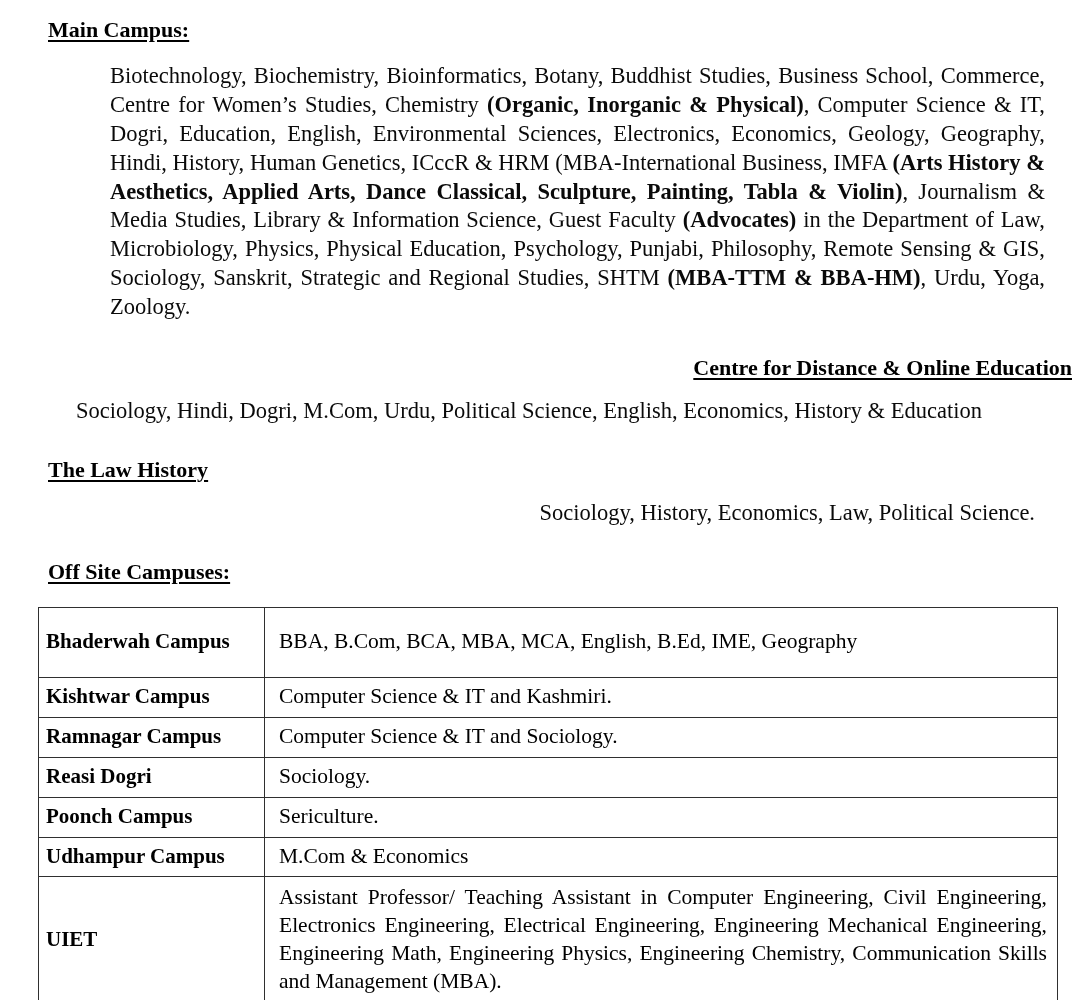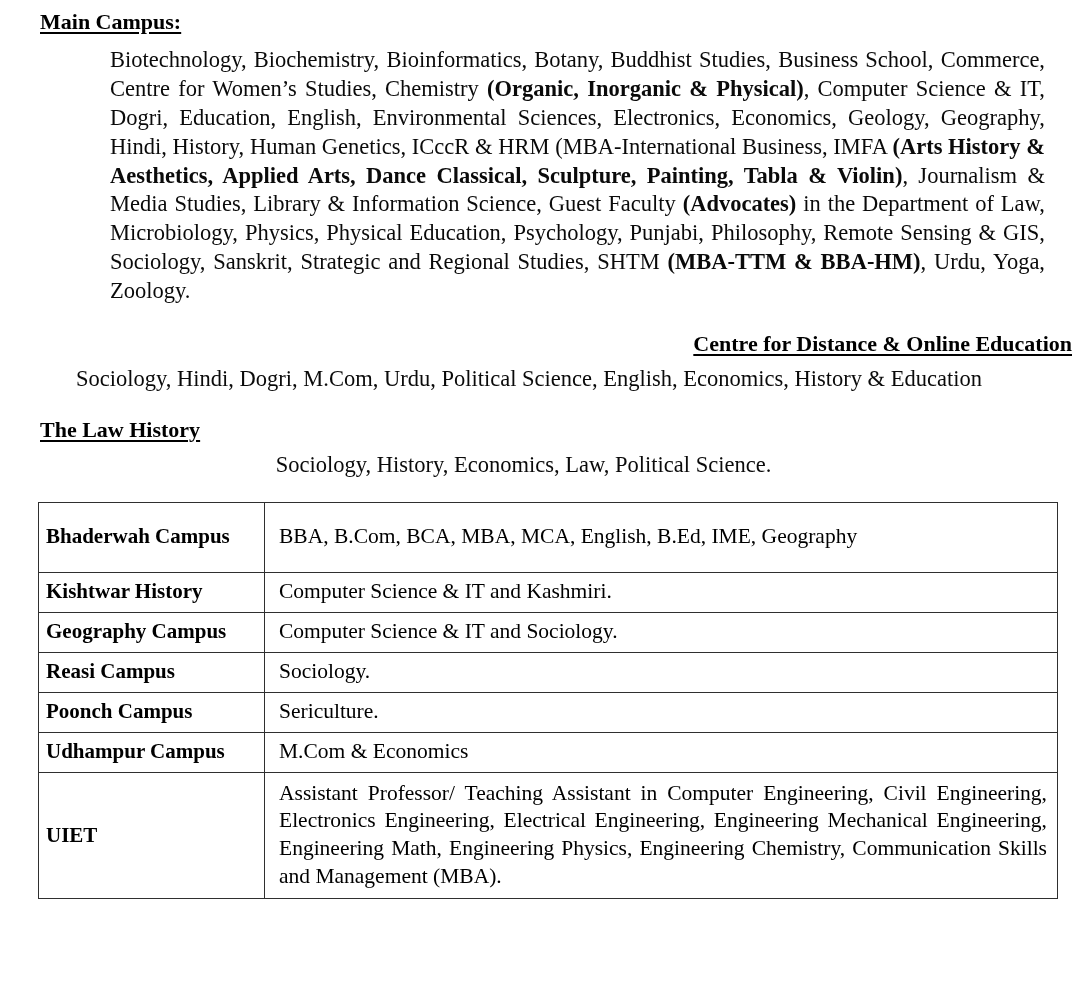--- a/index.html
+++ b/index.html
@@ -18,22 +18,22 @@
     position: relative;
     width: 1080px;
     height: 1000px;
     box-sizing: border-box;
     padding: 0;
   }
   .heading {
     font-weight: bold;
     font-size: 22px;
     line-height: 1.18;
-    margin: 0;
-    padding: 0 8px 0 40px;
+    margin: 8px;
+    padding: 0 0 0 40px;
   }
   .heading > span {
     text-decoration: underline;
     text-underline-offset: 3px;
     text-decoration-thickness: 2px;
   }
   .para {
     font-size: 22.5px;
     line-height: 1.285;
     text-align: justify;
@@ -93,39 +93,40 @@
   <h2 class="heading h-main"><span>Main Campus:</span></h2>
 
   <p class="para para-main" id="body-main">Biotechnology, Biochemistry, Bioinformatics, Botany, Buddhist Studies, Business School, Commerce, Centre for Women’s Studies, Chemistry <b>(Organic, Inorganic &amp; Physical)</b>, Computer Science &amp; IT, Dogri, Education, English, Environmental Sciences, Electronics, Economics, Geology, Geography, Hindi, History, Human Genetics, ICccR &amp; HRM (MBA-International Business, IMFA <b>(Arts History &amp; Aesthetics, Applied Arts, Dance Classical, Sculpture, Painting, Tabla &amp; Violin)</b>, Journalism &amp; Media Studies, Library &amp; Information Science, Guest Faculty <b>(Advocates)</b> in the Department of Law, Microbiology, Physics, Physical Education, Psychology, Punjabi, Philosophy, Remote Sensing &amp; GIS, Sociology, Sanskrit, Strategic and Regional Studies, SHTM <b>(MBA-TTM &amp; BBA-HM)</b>, Urdu, Yoga, Zoology.</p>
 
   <h2 class="heading h-cdoe"><span>Centre for Distance &amp; Online Education</span></h2>
 
   <p class="para para-indent">Sociology, Hindi, Dogri, M.Com, Urdu, Political Science, English, Economics, History &amp; Education</p>
 
   <h2 class="heading h-law"><span>The Law History</span></h2>
 
-  <p class="para para-indent" style="text-align:center;padding-left:12px;">Sociology, History, Economics, Law, Political Science.</p>
+  <p class="para para-indent" style="text-align:right;padding-left:12px;">Sociology, History, Economics, Law, Political Science.</p>
 
+  <h2 class="heading h-off"><span>Off Site Campuses:</span></h2>
 
   <table class="campus-table">
     <tbody id="campus-tbody">
         <tr class="tall">
           <td class="col-name">Bhaderwah Campus</td>
           <td class="col-prog">BBA, B.Com, BCA, MBA, MCA, English, B.Ed, IME, Geography</td>
         </tr>
         <tr>
-          <td class="col-name">Kishtwar History</td>
+          <td class="col-name">Kishtwar Campus</td>
           <td class="col-prog">Computer Science &amp; IT and Kashmiri.</td>
         </tr>
         <tr>
-          <td class="col-name">Geography Campus</td>
+          <td class="col-name">Ramnagar Campus</td>
           <td class="col-prog">Computer Science &amp; IT and Sociology.</td>
         </tr>
         <tr>
-          <td class="col-name">Reasi Campus</td>
+          <td class="col-name">Reasi Dogri</td>
           <td class="col-prog">Sociology.</td>
         </tr>
         <tr>
           <td class="col-name">Poonch Campus</td>
           <td class="col-prog">Sericulture.</td>
         </tr>
         <tr>
           <td class="col-name">Udhampur Campus</td>
           <td class="col-prog">M.Com &amp; Economics</td>
         </tr>

